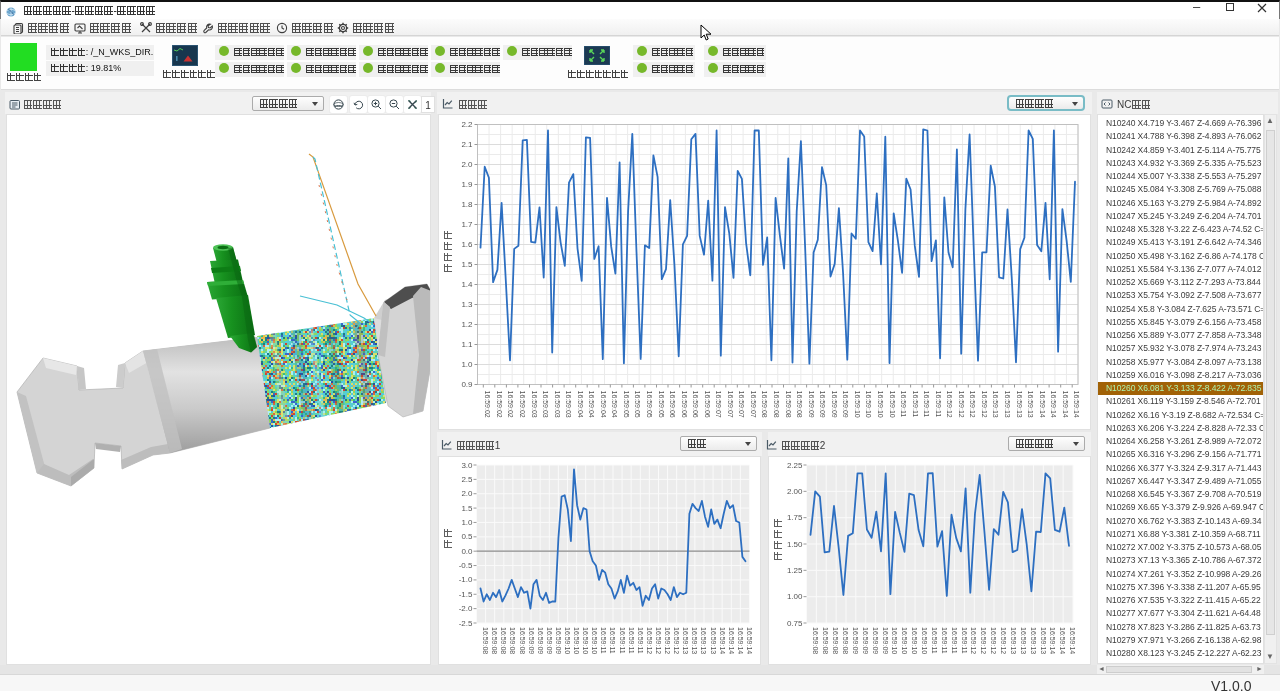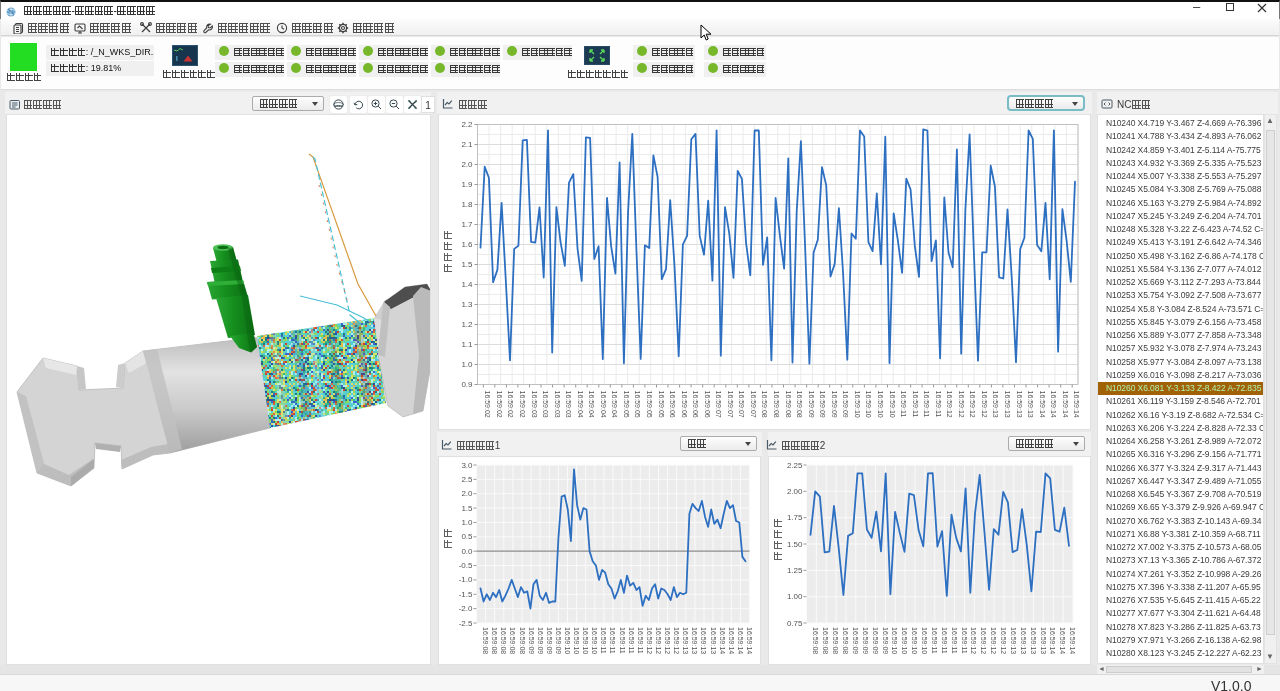--- a/index.html
+++ b/index.html
@@ -1624,34 +1624,34 @@
   </svg>
 <div class="abs" style="left:774px;top:518px;font-size:9px;color:#444;width:10px;line-height:11px"><i class="z"></i><i class="z"></i><i class="z"></i><i class="z"></i></div>
 <svg class="abs" style="left:1101px;top:98px" width="12" height="12" viewBox="0 0 12 12">
     <rect x="1" y="2" width="10" height="8" rx="1" fill="none" stroke="#4a5a66"></rect>
     <path d="M4.5 4.5 3 6l1.5 1.5M7.5 4.5 9 6 7.5 7.5" fill="none" stroke="#4a5a66"></path>
   </svg>
 <div class="ptitle" style="left:1117px;top:99px">NC<i class="z"></i><i class="z"></i></div>
 <div class="panelbody" style="left:1097px;top:114px;width:167px;height:550px;overflow:hidden">
     <div style="padding-top:2px">
       <div class="ncrow">N10240 X4.719 Y-3.467 Z-4.669 A-76.396</div>
-      <div class="ncrow">N10241 X4.788 Y-3.434 Z-4.893 A-76.062</div>
+      <div class="ncrow">N10241 X4.788 Y-6.398 Z-4.893 A-76.062</div>
       <div class="ncrow">N10242 X4.859 Y-3.401 Z-5.114 A-75.775</div>
       <div class="ncrow">N10243 X4.932 Y-3.369 Z-5.335 A-75.523</div>
       <div class="ncrow">N10244 X5.007 Y-3.338 Z-5.553 A-75.297</div>
       <div class="ncrow">N10245 X5.084 Y-3.308 Z-5.769 A-75.088</div>
       <div class="ncrow">N10246 X5.163 Y-3.279 Z-5.984 A-74.892</div>
       <div class="ncrow">N10247 X5.245 Y-3.249 Z-6.204 A-74.701</div>
       <div class="ncrow">N10248 X5.328 Y-3.22 Z-6.423 A-74.52 C=</div>
       <div class="ncrow">N10249 X5.413 Y-3.191 Z-6.642 A-74.346</div>
       <div class="ncrow">N10250 X5.498 Y-3.162 Z-6.86 A-74.178 C</div>
       <div class="ncrow">N10251 X5.584 Y-3.136 Z-7.077 A-74.012</div>
       <div class="ncrow">N10252 X5.669 Y-3.112 Z-7.293 A-73.844</div>
       <div class="ncrow">N10253 X5.754 Y-3.092 Z-7.508 A-73.677</div>
-      <div class="ncrow">N10254 X5.8 Y-3.084 Z-8.524 A-73.571 C=</div>
+      <div class="ncrow">N10254 X5.8 Y-3.084 Z-7.625 A-73.571 C=</div>
       <div class="ncrow">N10255 X5.845 Y-3.079 Z-6.156 A-73.458</div>
       <div class="ncrow">N10256 X5.889 Y-3.077 Z-7.858 A-73.348</div>
       <div class="ncrow">N10257 X5.932 Y-3.078 Z-7.974 A-73.243</div>
       <div class="ncrow">N10258 X5.977 Y-3.084 Z-8.097 A-73.138</div>
       <div class="ncrow">N10259 X6.016 Y-3.098 Z-8.217 A-73.036</div>
       <div class="ncrow ncsel">N10260 X6.081 Y-3.133 Z-8.422 A-72.835</div>
       <div class="ncrow">N10261 X6.119 Y-3.159 Z-8.546 A-72.701</div>
       <div class="ncrow">N10262 X6.16 Y-3.19 Z-8.682 A-72.534 C=</div>
       <div class="ncrow">N10263 X6.206 Y-3.224 Z-8.828 A-72.33 C</div>
       <div class="ncrow">N10264 X6.258 Y-3.261 Z-8.989 A-72.072</div>
@@ -1659,21 +1659,21 @@
       <div class="ncrow">N10266 X6.377 Y-3.324 Z-9.317 A-71.443</div>
       <div class="ncrow">N10267 X6.447 Y-3.347 Z-9.489 A-71.055</div>
       <div class="ncrow">N10268 X6.545 Y-3.367 Z-9.708 A-70.519</div>
       <div class="ncrow">N10269 X6.65 Y-3.379 Z-9.926 A-69.947 C</div>
       <div class="ncrow">N10270 X6.762 Y-3.383 Z-10.143 A-69.34</div>
       <div class="ncrow">N10271 X6.88 Y-3.381 Z-10.359 A-68.711</div>
       <div class="ncrow">N10272 X7.002 Y-3.375 Z-10.573 A-68.05</div>
       <div class="ncrow">N10273 X7.13 Y-3.365 Z-10.786 A-67.372</div>
       <div class="ncrow">N10274 X7.261 Y-3.352 Z-10.998 A-29.26</div>
       <div class="ncrow">N10275 X7.396 Y-3.338 Z-11.207 A-65.95</div>
-      <div class="ncrow">N10276 X7.535 Y-5.645 Z-11.415 A-65.22</div>
+      <div class="ncrow">N10276 X7.535 Y-3.322 Z-11.415 A-65.22</div>
       <div class="ncrow">N10277 X7.677 Y-3.304 Z-11.621 A-64.48</div>
       <div class="ncrow">N10278 X7.823 Y-3.286 Z-11.825 A-63.73</div>
       <div class="ncrow">N10279 X7.971 Y-3.266 Z-16.138 A-62.98</div>
       <div class="ncrow">N10280 X8.123 Y-3.245 Z-12.227 A-62.23</div>
     </div>
   </div>
 <div class="abs" style="left:1264px;top:114px;width:13px;height:550px;background:#f0f0f0;border:1px solid #e3e3e3"></div>
 <div class="abs" style="left:1266px;top:130px;width:9px;height:505px;background:#e6e6e6;border:1px solid #cfcfcf"></div>
 <div class="abs" style="left:1266px;top:116px;font-size:8px;color:#666">▲</div>
 <div class="abs" style="left:1266px;top:652px;font-size:8px;color:#666">▼</div>

